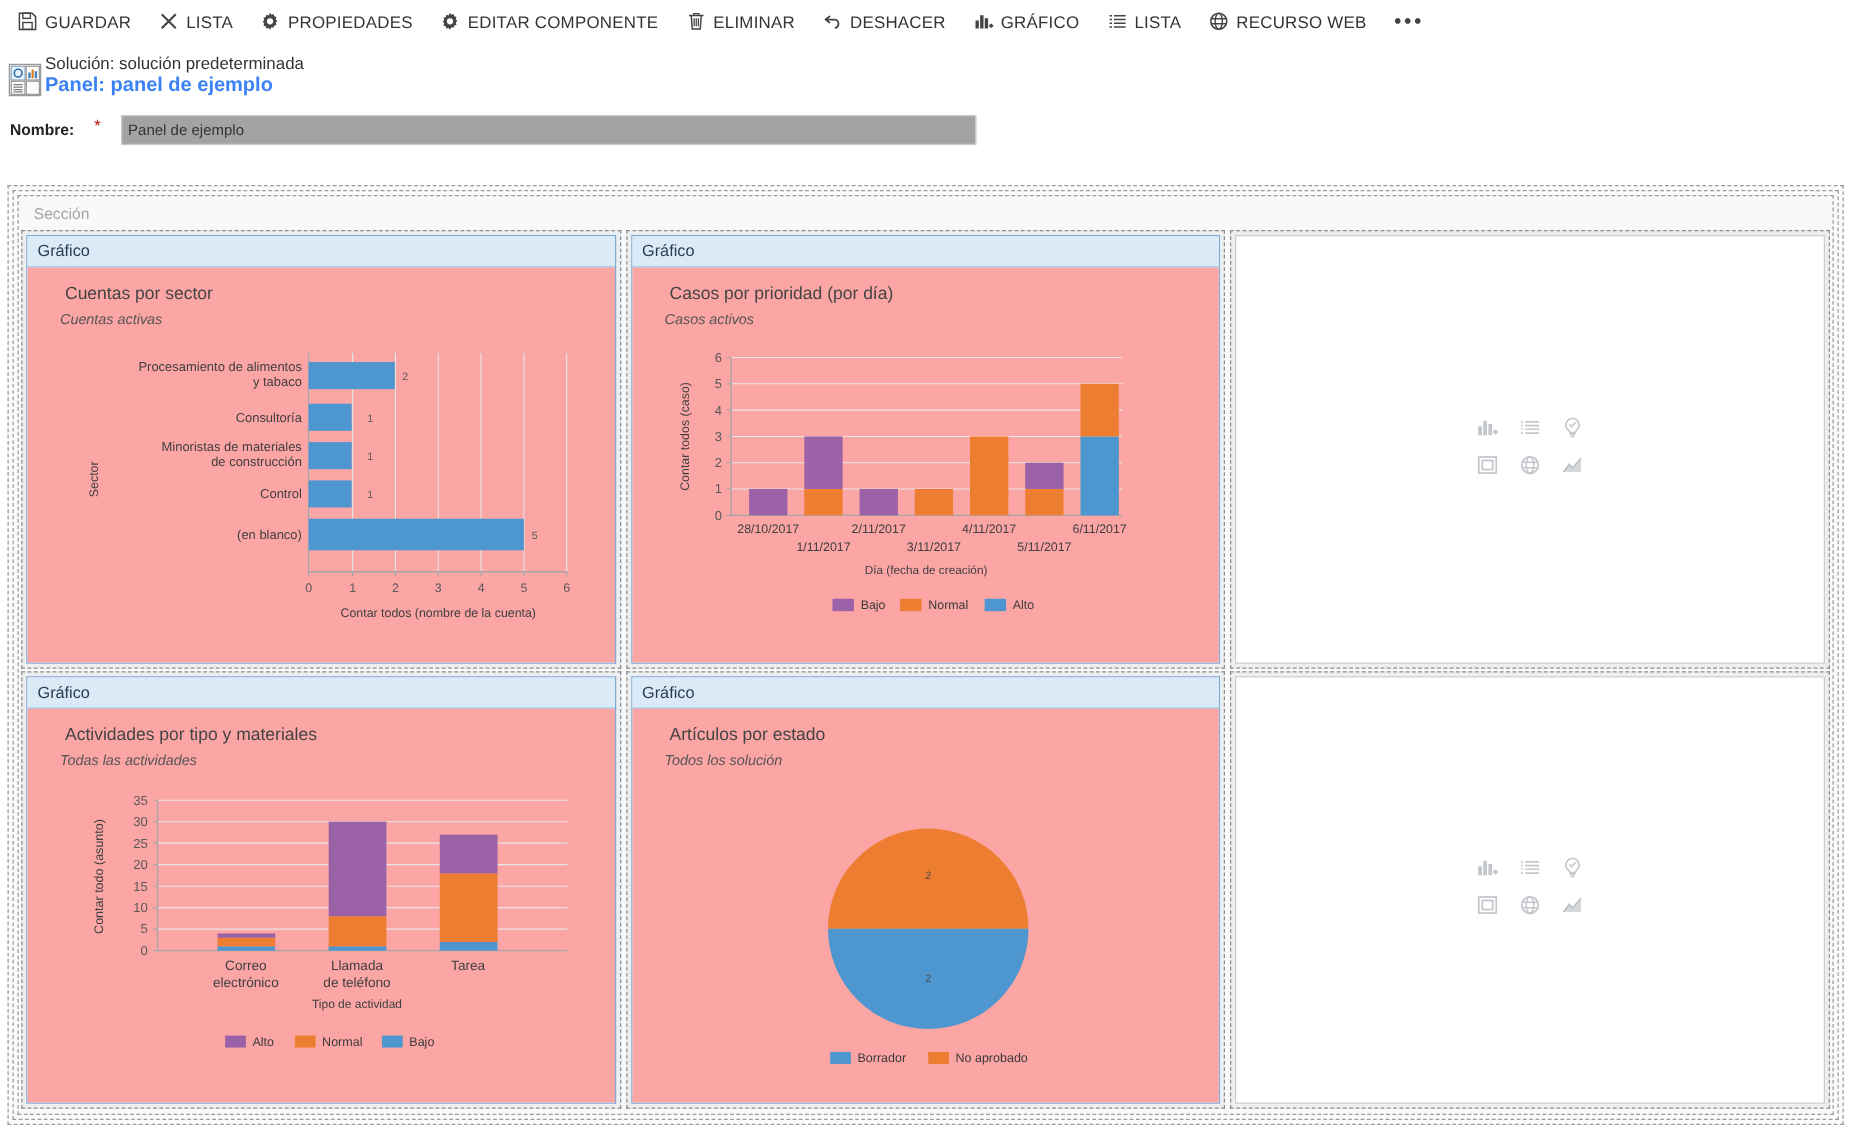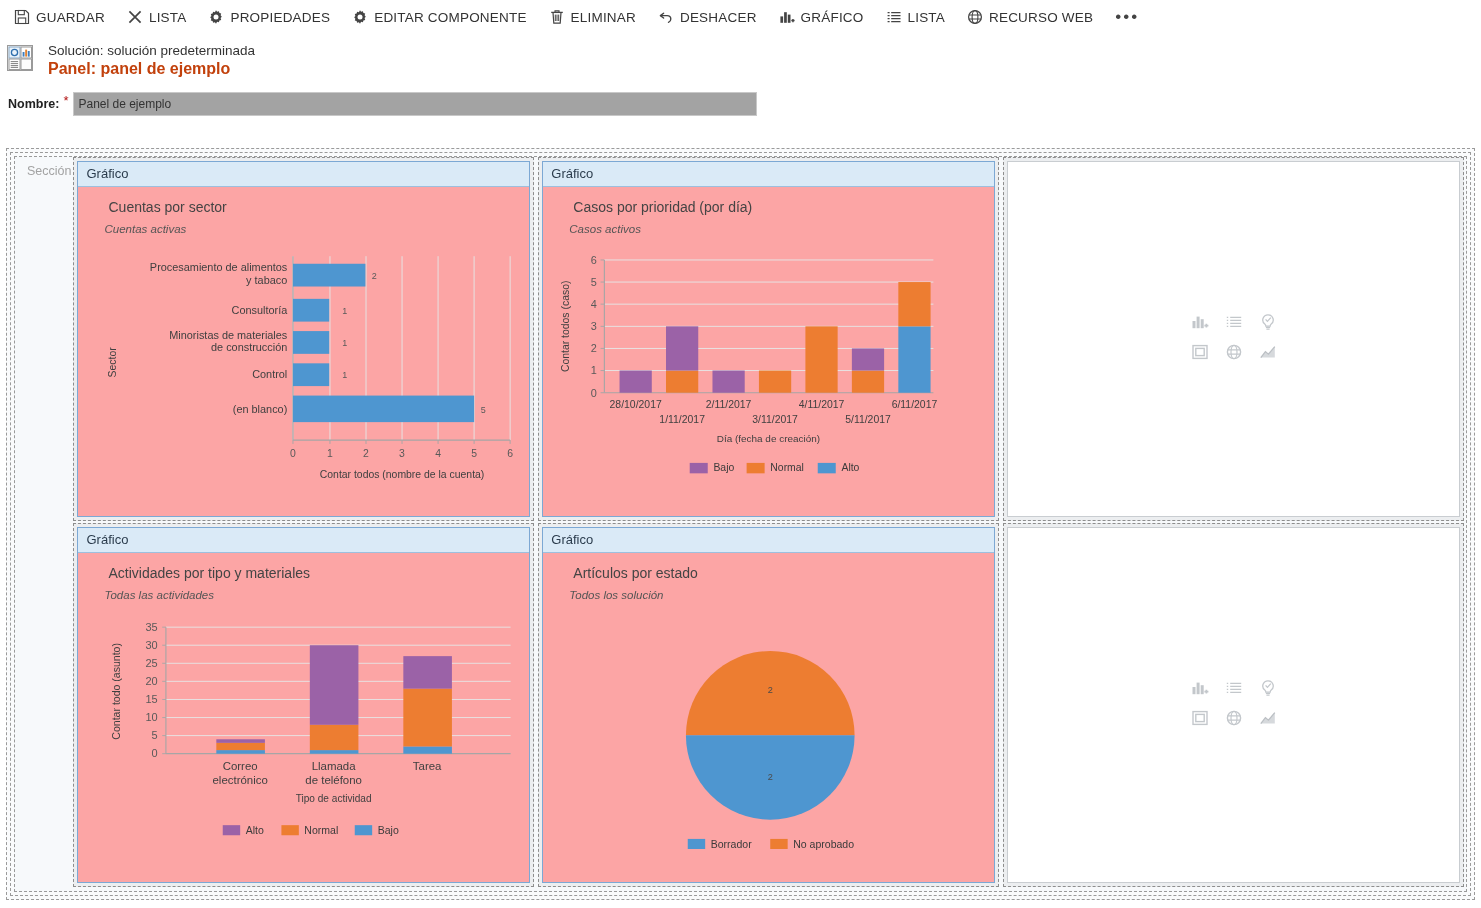--- a/index.html
+++ b/index.html
@@ -29,31 +29,31 @@
     letter-spacing:.2px;
     white-space:nowrap;
     cursor:pointer;
   }
   .cmd .ic{width:16px;height:16px;display:inline-flex;align-items:center;justify-content:center;flex:0 0 16px;}
   .cmd .ic svg{display:block;}
   .cmd-ellipsis{font-size:17px;letter-spacing:2px;color:#444;padding:4px 10px;cursor:pointer;line-height:10px;}
 
   
   .titleblock{
-    display:flex;align-items:flex-start;gap:14px;
+    display:flex;align-items:flex-end;gap:2px;
     padding:6px 0 0 6px;
   }
   .solicon{width:28px;height:28px;flex:0 0 28px;margin-top:4px;}
   .titletexts{display:flex;flex-direction:column;gap:2px;padding-top:3px;}
   .sol-line{font-size:13.5px;color:#333;}
-  .panel-line{font-size:16px;font-weight:bold;color:#c2410c;}
+  .panel-line{font-size:16px;font-weight:bold;color:#3b82f6;}
 
   
   .namerow{
-    display:flex;align-items:center;gap:0;
+    display:flex;align-items:center;gap:12px;
     padding:14px 0 0 8px;
   }
   .namelabel{font-size:12.5px;font-weight:bold;color:#222;}
   .reqstar{color:#b01010;font-size:13px;margin:0 5px 0 4px;line-height:1;align-self:flex-start;padding-top:2px;}
   .nameinput{
     width:674px;height:18px;
     border:1px solid #c8c8c8;
     background:#a3a3a3;
     font-family:"Liberation Sans", sans-serif;
     font-size:12px;color:#333;
@@ -76,21 +76,21 @@
     box-sizing:border-box;
     height:100%;
     padding:3px;
     background:#fafbfc;
   }
   .section{
     border:1px dashed #9a9a9a;
     box-sizing:border-box;
     height:100%;
     background:#f7f9fb;
-    display:flex;flex-direction:row;
+    display:flex;flex-direction:column;
   }
   .section-title{
     font-size:12.5px;color:#a3a3a3;
     padding:7px 0 6px 12px;
     flex:0 0 auto;
   }
   .grid{
     flex:1 1 auto;
     display:grid;
     grid-template-columns:1fr 1fr 1fr;

